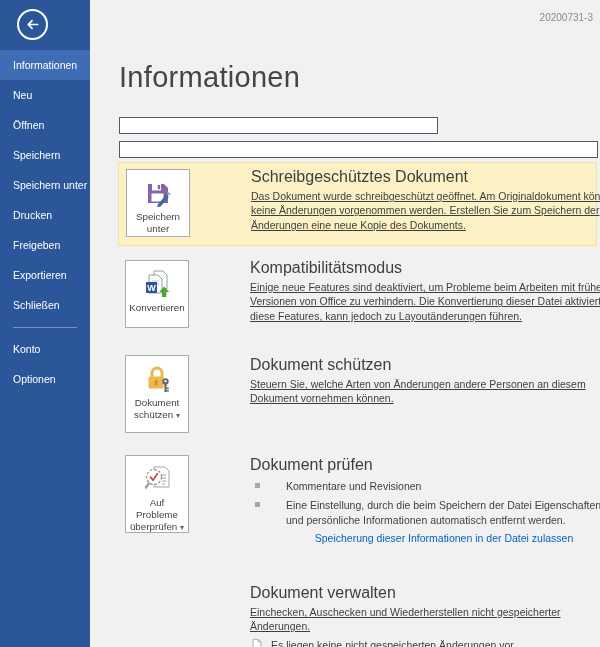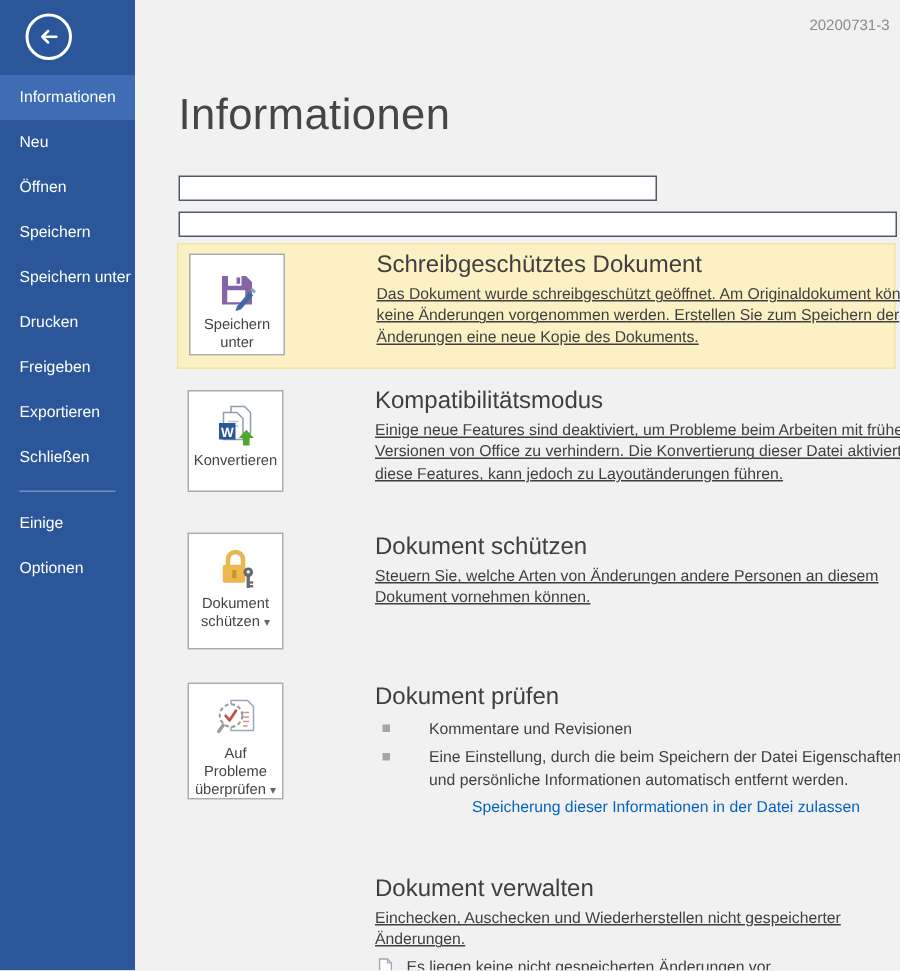--- a/index.html
+++ b/index.html
@@ -61,21 +61,21 @@
       <div class="nav-item selected">Informationen</div>
       <div class="nav-item">Neu</div>
       <div class="nav-item">Öffnen</div>
       <div class="nav-item">Speichern</div>
       <div class="nav-item">Speichern unter</div>
       <div class="nav-item">Drucken</div>
       <div class="nav-item">Freigeben</div>
       <div class="nav-item">Exportieren</div>
       <div class="nav-item">Schließen</div>
       <div class="nav-divider"></div>
-      <div class="nav-item">Einige</div>
+      <div class="nav-item">Konto</div>
       <div class="nav-item">Optionen</div>
     </div>
   </div>
 
   <div class="content">
 
     <div class="timestamp">20200731-3</div>
 
     <div class="page-title">Informationen</div>
 

